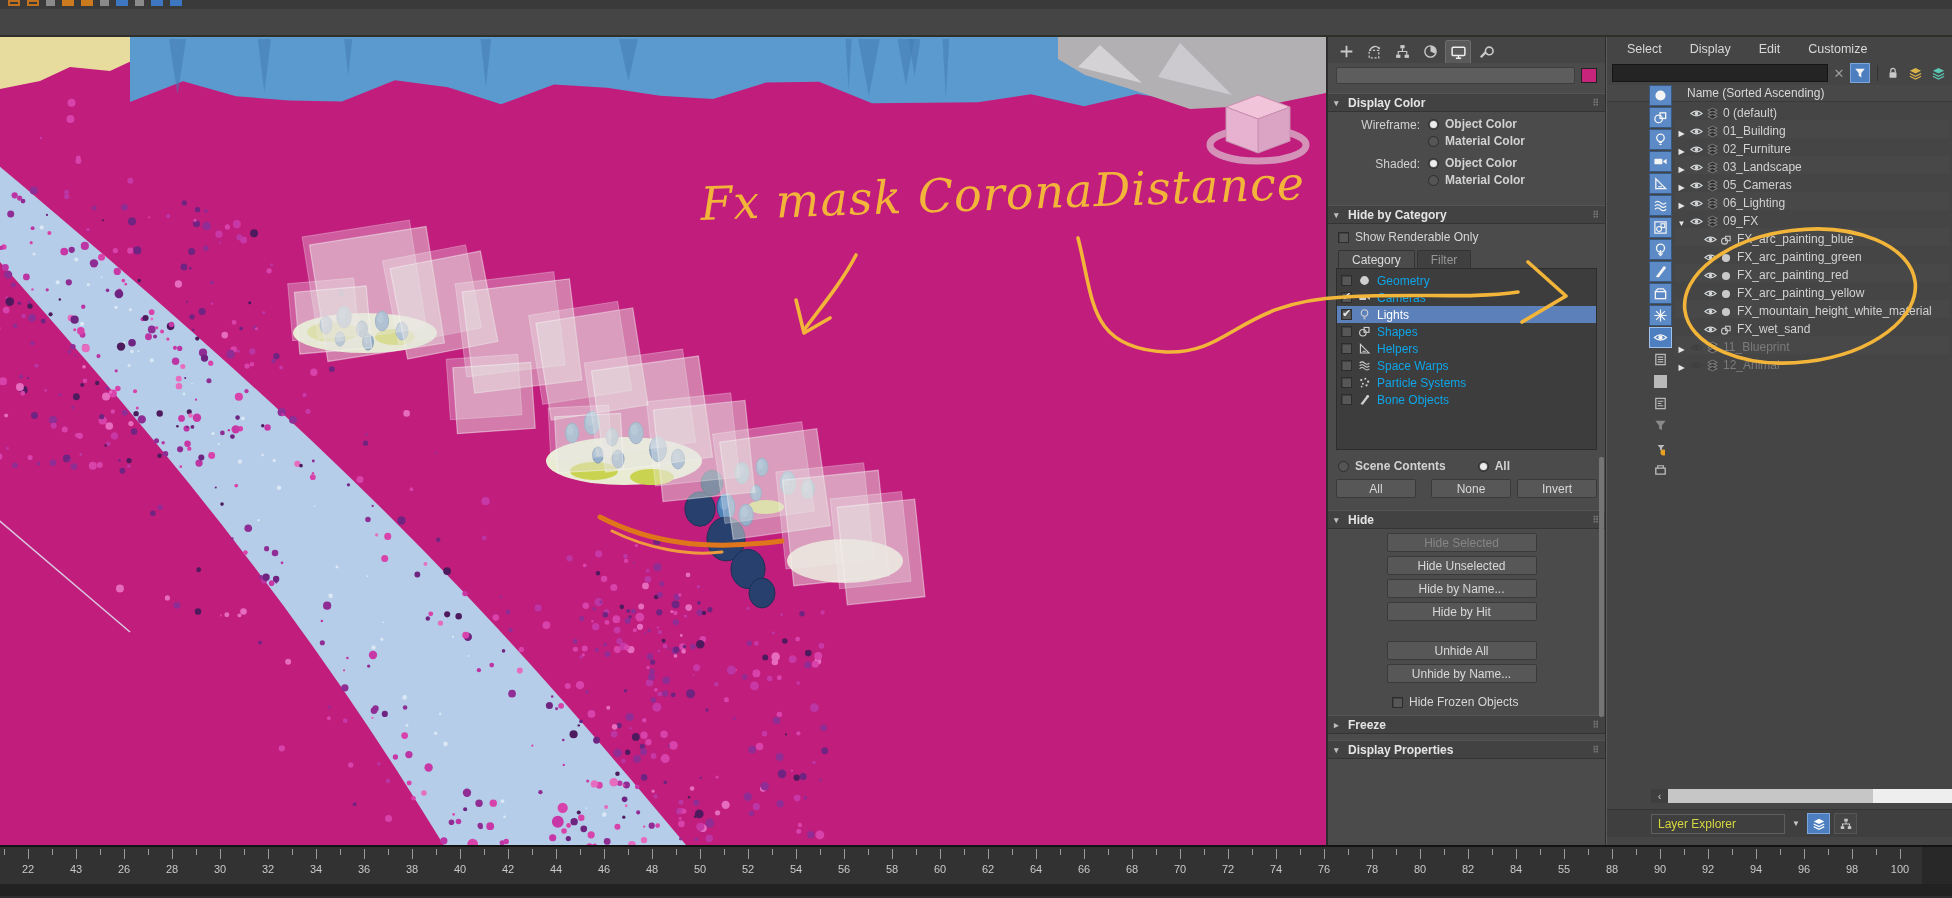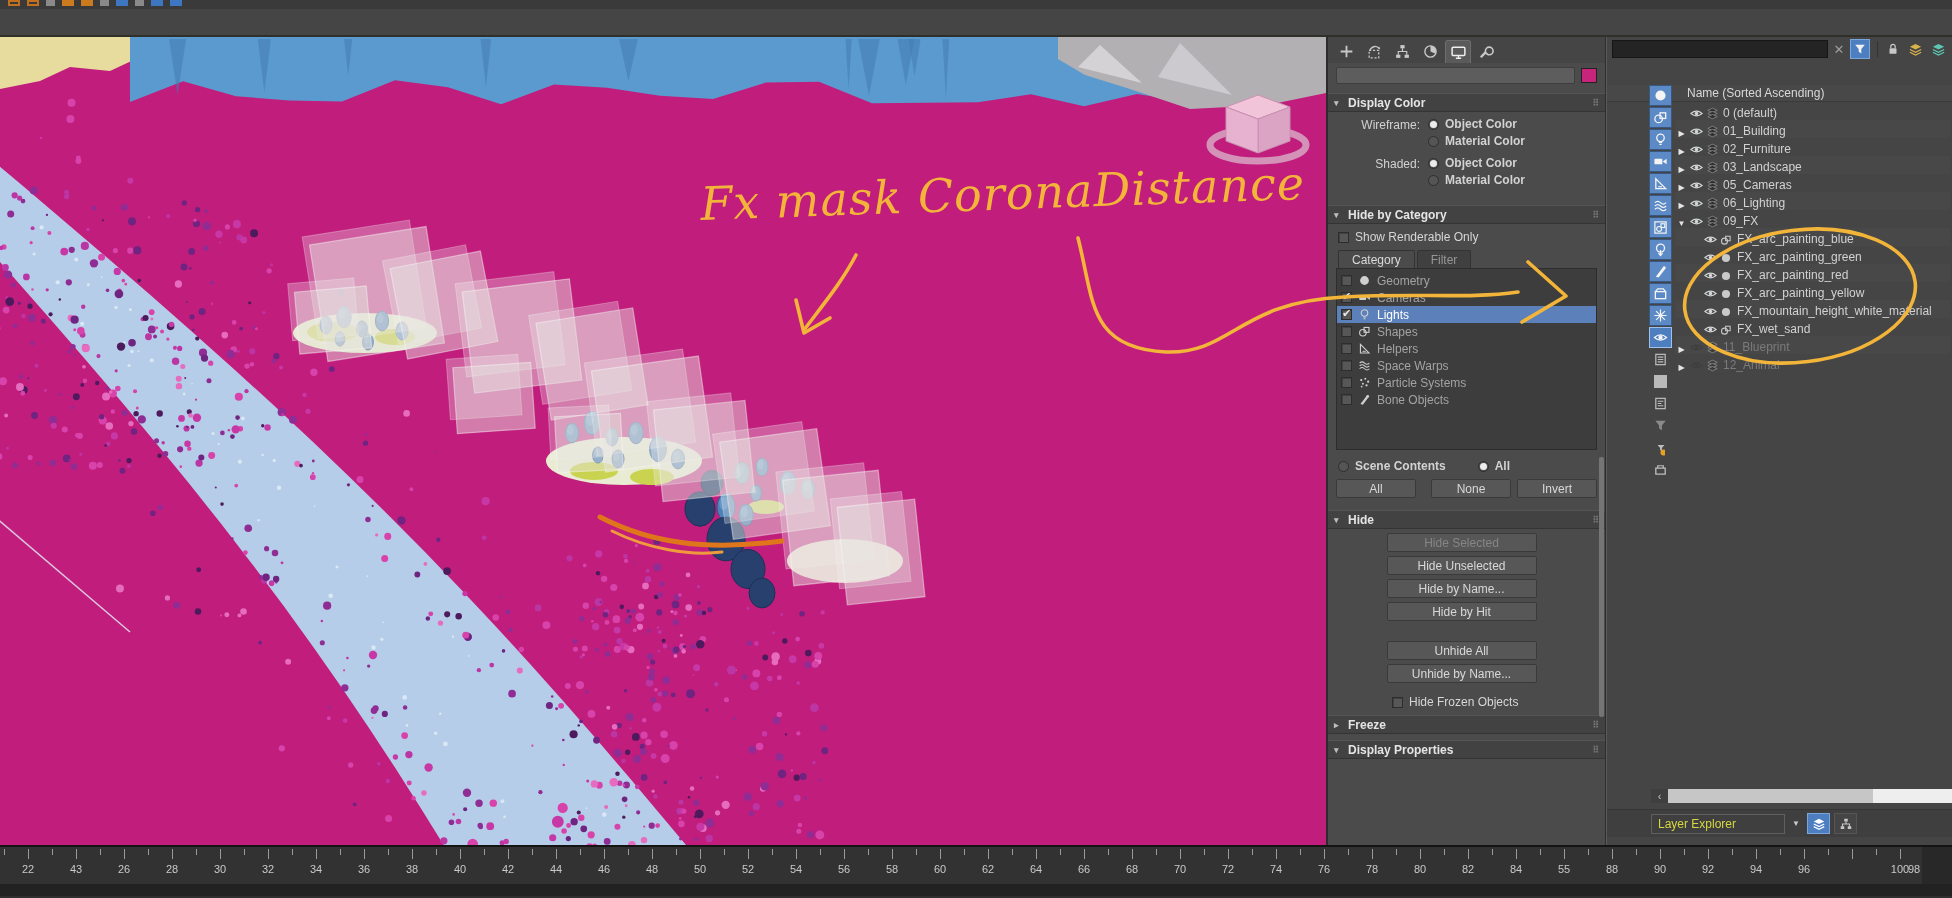--- a/index.html
+++ b/index.html
@@ -40,21 +40,21 @@
   .rd.sel{background:#555;}
   .rd.sel::after{content:"";display:block;width:7px;height:7px;border-radius:50%;background:#ececec;margin:1px;}
   .cbrow{display:flex;align-items:center;gap:6px;margin:4px 0 6px 2px;}
   .cb{width:11px;height:11px;background:#575757;border:1px solid #2d2d2d;position:relative;flex:none;box-shadow:inset 1px 1px 0 #424242;}
   .cb.checked::after{content:"✔";position:absolute;left:0px;top:-3px;font-size:11px;color:#e8e8e8;}
   .dis{color:#8a8a8a;}
   .hbc-tabs{display:flex;gap:2px;padding-left:2px;margin-top:4px;}
   .tab{height:18px;padding:0 13px;display:flex;align-items:center;background:#404040;border:1px solid #333;border-bottom:none;color:#969696;border-radius:2px 2px 0 0;}
   .tab.active{background:#4b4b4b;color:#dadada;}
   .listbox{background:#3d3d3d;border:1px solid #2d2d2d;height:182px;padding-top:3px;}
-  .cat-row{height:17px;display:flex;align-items:center;gap:6px;padding-left:4px;color:#a3a3a3;}
+  .cat-row{height:17px;display:flex;align-items:center;gap:6px;padding-left:4px;color:#0ea5e9;}
   .cat-row.sel{background:#5b80ba;color:#fff;}
   .hbc-radio{display:flex;align-items:center;gap:6px;margin:9px 0 6px 2px;}
   .btnrow{display:flex;gap:6px;}
   .btn{background:#575757;border:1px solid #3a3a3a;border-radius:2px;color:#d8d8d8;height:19px;display:flex;align-items:center;justify-content:center;}
   .btn.disabled{color:#868686;}
   .hide-body{display:flex;flex-direction:column;align-items:center;gap:4px;padding-top:4px;}
   .hide-body .btn{width:150px;}
   .gap12{height:12px;}
   .cp-thumb{position:absolute;right:1px;top:420px;width:5px;height:260px;background:#757575;border-radius:2px;}
 
@@ -1353,20 +1353,26 @@
         <span class="ro-arrow">▾</span>
         <span>Display Properties</span>
         <span class="grip">⠿</span>
       </div>
     </div>
 
     <div class="cp-thumb"></div>
   </div>
 
   <div class="sexpl">
+    <div class="se-menubar" id="seMenus">
+        <span>Select</span>
+        <span>Display</span>
+        <span>Edit</span>
+        <span>Customize</span>
+      </div>
     <div class="se-search">
       <input class="se-input" style="">
       <span class="xicon">✕</span>
       <span class="fbtn">
         <svg class="ic" width="14" height="14">
             <use href="#i-funnel"></use>
           </svg>
       </span>
       <span class="vsep"></span>
       <span class="sicon">
@@ -1834,21 +1840,21 @@
         <div class="tick" style="left: 1708px; height: 10px;"></div>
         <div class="tlab" style="left: 1693px;">92</div>
         <div class="tick" style="left: 1732px; height: 6px;"></div>
         <div class="tick" style="left: 1756px; height: 10px;"></div>
         <div class="tlab" style="left: 1741px;">94</div>
         <div class="tick" style="left: 1780px; height: 6px;"></div>
         <div class="tick" style="left: 1804px; height: 10px;"></div>
         <div class="tlab" style="left: 1789px;">96</div>
         <div class="tick" style="left: 1828px; height: 6px;"></div>
         <div class="tick" style="left: 1852px; height: 10px;"></div>
-        <div class="tlab" style="left: 1899px;">98</div>
+        <div class="tlab" style="left: 1837px;">98</div>
         <div class="tick" style="left: 1876px; height: 6px;"></div>
         <div class="tick" style="left: 1900px; height: 10px;"></div>
         <div class="tlab" style="left: 1885px;">100</div>
       </div>
     <div class="tl-bottom"></div>
   </div>
 
   <svg id="overlay" width="1952" height="898">
     <g stroke="#f2b53a" stroke-width="3.6" fill="none" stroke-linecap="round" stroke-linejoin="round">
       <path d="M856,255 C842,282 822,306 804,330"></path>

